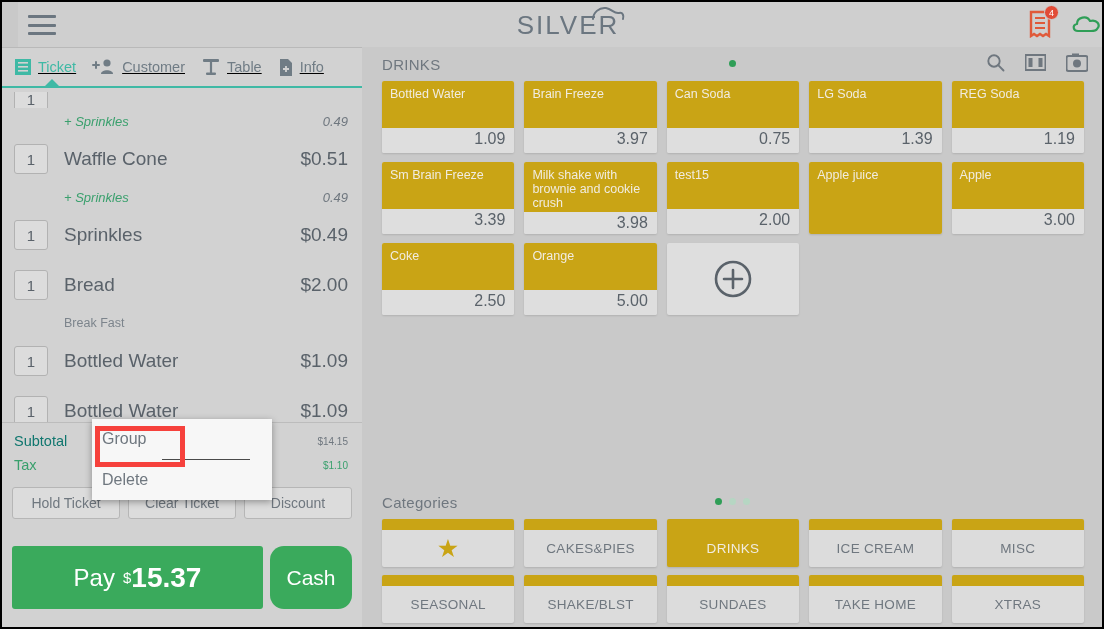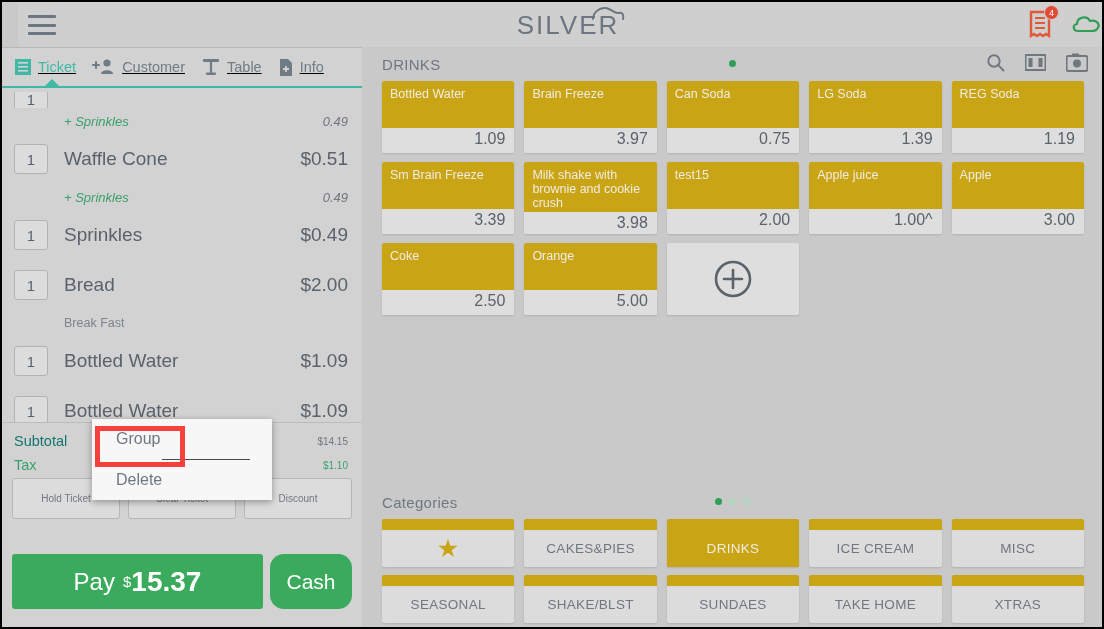--- a/index.html
+++ b/index.html
@@ -99,27 +99,27 @@
   .tot-label { font-size: 14.5px; color: #0f766e; }
   .tot-label.green { color: #3aa06d; }
   .tot-val { font-size: 10px; color: #6f777f; }
   .tot-val.green { color: #3aa06d; }
 
   .action-row {
     position: absolute; left: 0; right: 0; bottom: 110px;
     display: flex; gap: 8px; padding: 0 10px;
   }
   .act-btn {
-    flex: 1; height: 41px; border: 1px solid #b6b6b6; background: #dcdcdc;
-    border-radius: 3px; font-size: 10px; color: #6f777f; cursor: pointer;
+    flex: 1; height: 32px; border: 1px solid #b6b6b6; background: #dcdcdc;
+    border-radius: 3px; font-size: 14px; color: #6f777f; cursor: pointer;
     font-family: "Liberation Sans", sans-serif;
   }
   .pay-row {
     position: absolute; left: 0; right: 0; bottom: 20px;
-    display: flex; gap: 7px; padding: 0 10px; height: 55px;
+    display: flex; gap: 7px; padding: 0 10px; height: 63px;
   }
   .pay-btn {
     flex: 1; background: #3aaa5c; border: none; border-radius: 3px; color: #fff;
     display: flex; align-items: center; justify-content: center; cursor: pointer;
   }
   .pay-text { font-size: 24px; font-weight: 400; }
   .pay-dollar { font-size: 15px; vertical-align: 7px; margin-left: 8px; }
   .pay-amt { font-size: 28px; font-weight: bold; }
   .cash-btn {
     width: 82px; background: #3aaa5c; border: none; border-radius: 14px;
@@ -127,21 +127,21 @@
     font-family: "Liberation Sans", sans-serif;
   }
 
   
   .ctx-menu {
     position: absolute; left: 90px; top: 417px; width: 180px;
     background: #f7f7f7; box-shadow: 0 2px 7px rgba(0,0,0,.35);
     z-index: 40;
   }
   .ctx-item {
-    height: 40px; display: flex; align-items: center; padding-left: 24px;
+    height: 40px; display: flex; align-items: center; padding-left: 10px;
     font-size: 16px; color: #6f777f; cursor: pointer;
   }
   .ctx-div { height: 1px; background: #4a4a4a; margin: 0 22px 0 70px; }
   .ctx-highlight {
     position: absolute; left: 93px; top: 424px; width: 90px; height: 41px;
     border: 5px solid #f6413c; z-index: 60; pointer-events: none;
   }
 
   
   .right-panel { position: absolute; left: 360px; top: 45px; right: 0; bottom: 0; background: #c9c9c9; }
@@ -399,21 +399,20 @@
       <div class="tile">
         <div class="tile-top">
             <div class="tile-name">test15</div>
           </div>
         <div class="tile-price">2.00</div>
       </div>
       <div class="tile">
         <div class="tile-top">
             <div class="tile-name">Apple juice</div>
           </div>
-        <div class="tile-price">1.00^</div>
       </div>
       <div class="tile">
         <div class="tile-top">
             <div class="tile-name">Apple</div>
           </div>
         <div class="tile-price">3.00</div>
       </div>
 
       <div class="tile">
         <div class="tile-top">

